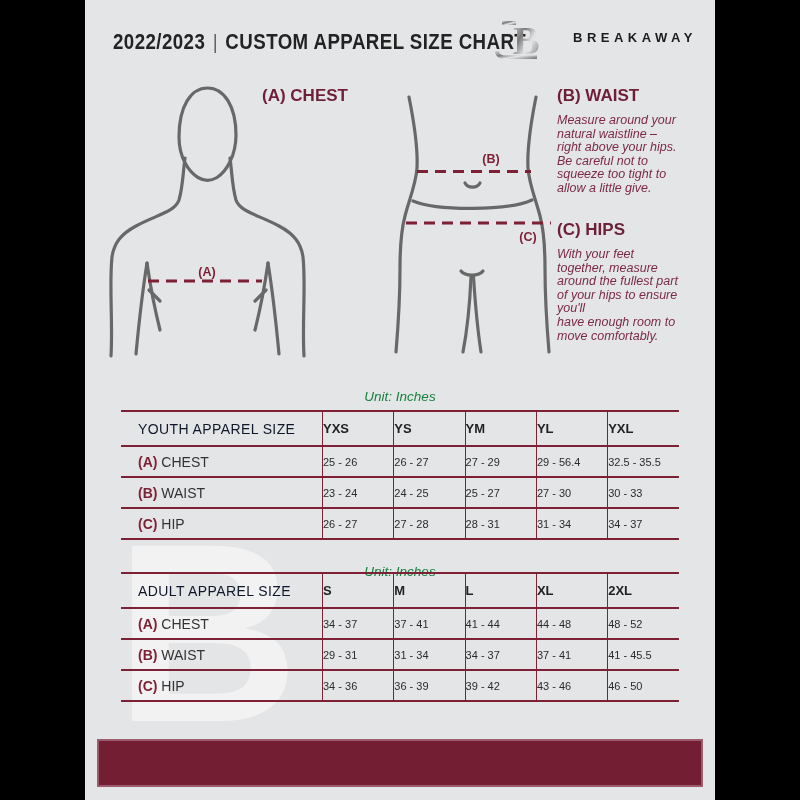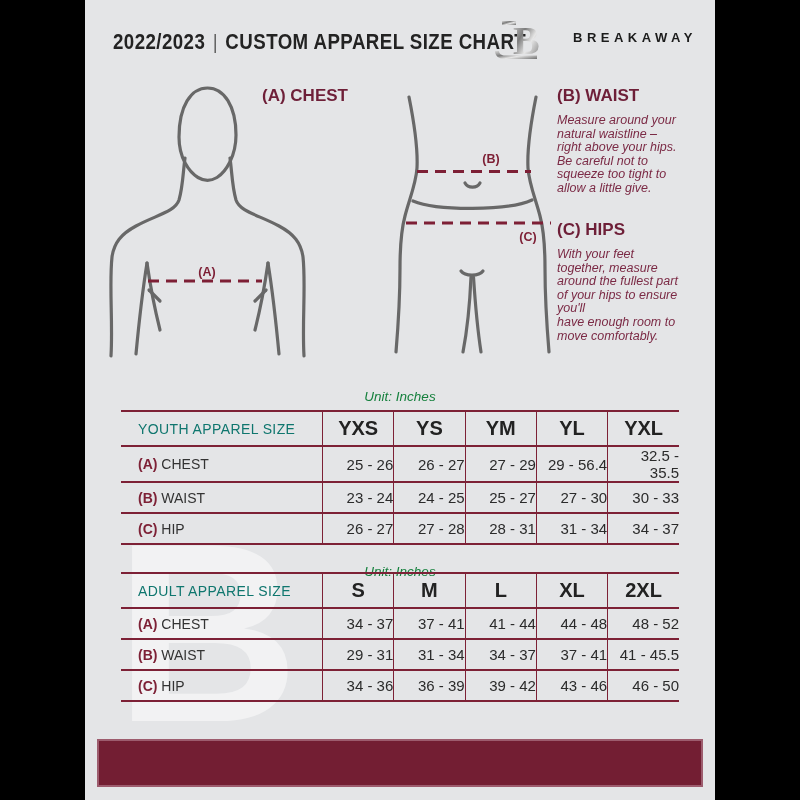--- a/index.html
+++ b/index.html
@@ -60,25 +60,25 @@
 
   
   .tblwrap{left:36px;width:558px;z-index:1}
   table{width:100%;border-collapse:collapse;table-layout:fixed;border-top:2px solid #7d2136}
   tr{border-bottom:2px solid #7d2136}
   td{padding:0}
   td+td{border-left:1.5px solid #7d2136}
   .c0{width:184px}
   .hrow td{height:33px}
   .drow td{height:29px}
-  .sizecell{text-align:center;font-weight:bold;font-size:20px;color:#222}
-  .lblhead{padding-left:17px;font-size:14px;color:#0f766e;letter-spacing:.4px}
+  .sizecell{text-align:left;font-weight:bold;font-size:13px;color:#222}
+  .lblhead{padding-left:17px;font-size:14px;color:#0f172a;letter-spacing:.4px}
   .rowlbl{padding-left:17px;font-size:14px;color:#333}
   .rowlbl .key{color:#7d2136;font-weight:bold}
-  .val{text-align:right;font-size:15px;color:#2b2b2b}
+  .val{text-align:left;font-size:11px;color:#2b2b2b}
 
   
   .footer-bar{
     left:12px;top:739px;width:602px;height:44px;background:#731e33;
     border:2px solid #9d5c6e;z-index:2;
   }
 </style>
 </head>
 <body>
 

